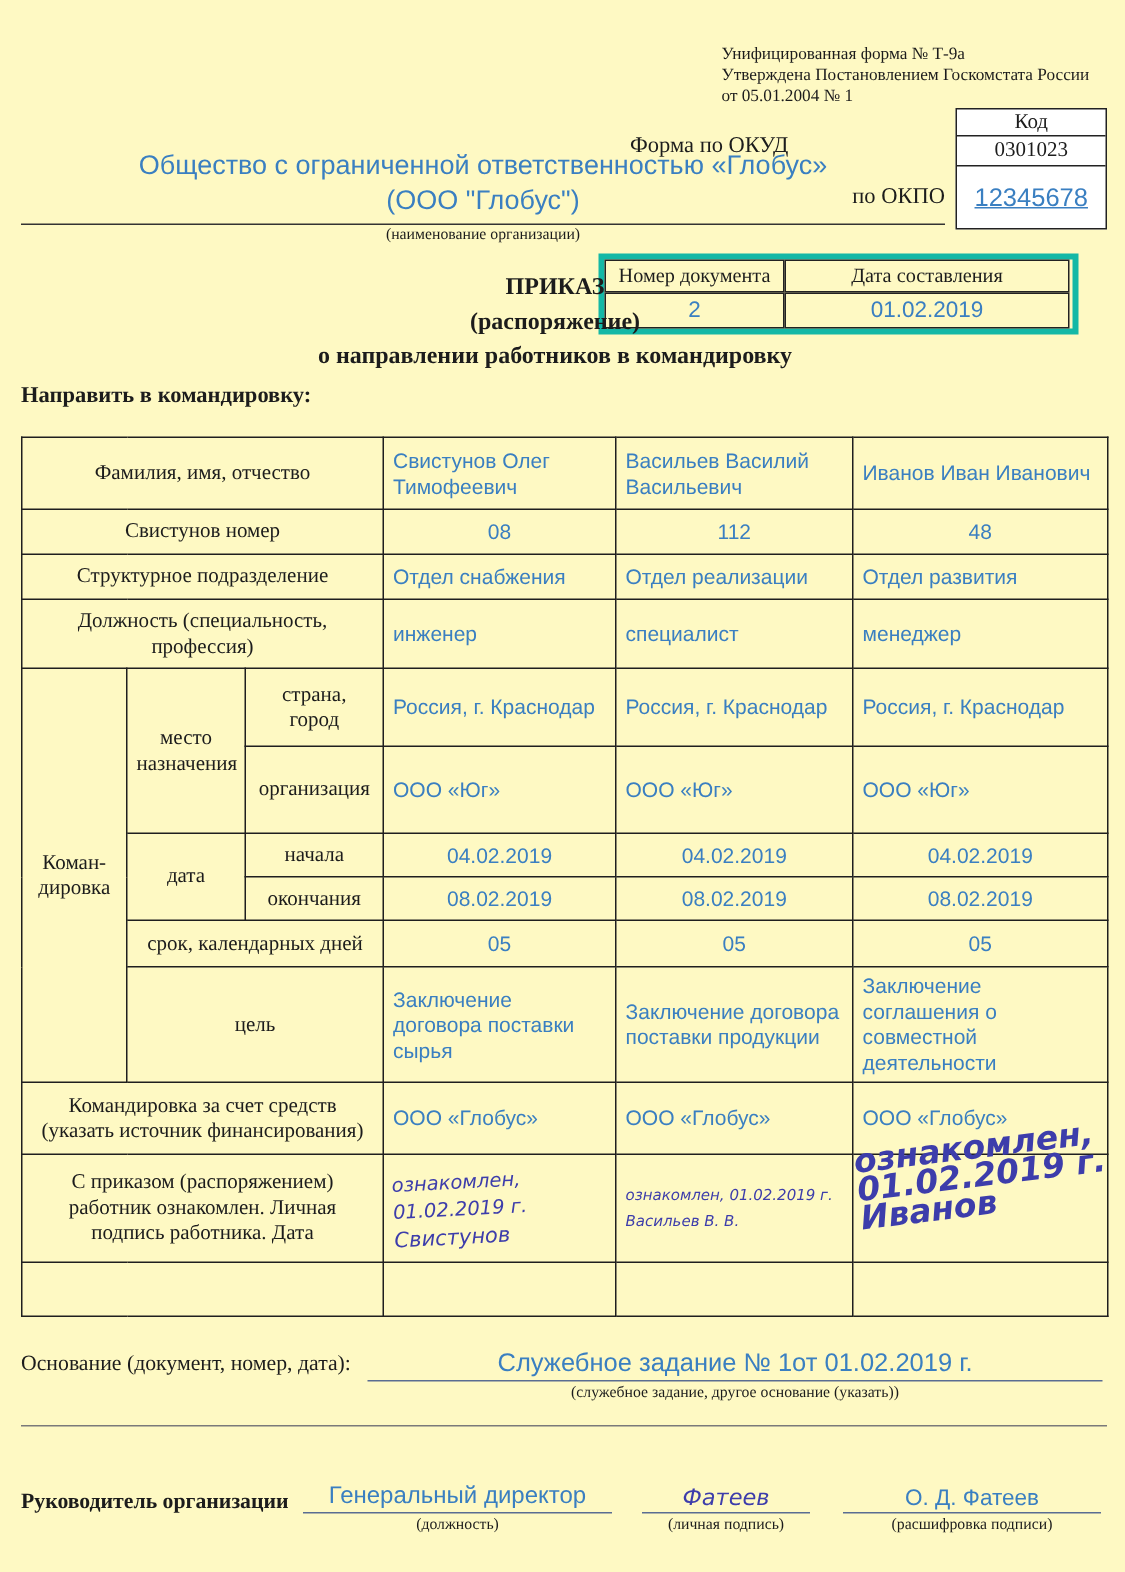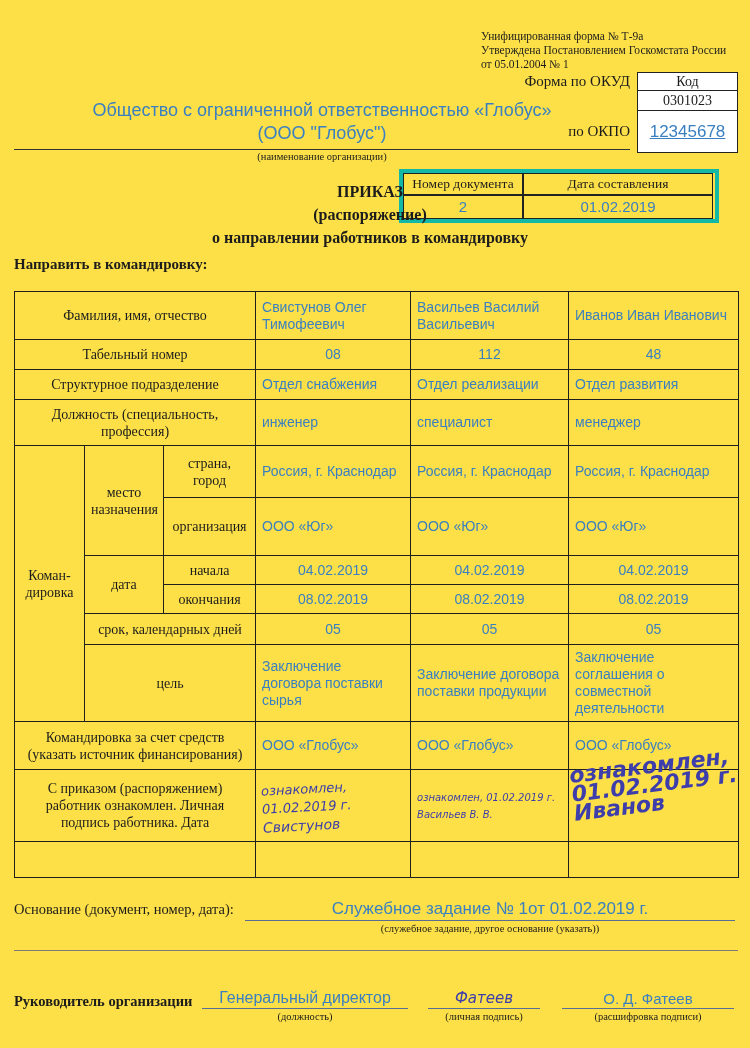--- a/index.html
+++ b/index.html
@@ -1,23 +1,23 @@
 <!DOCTYPE html>
 <html lang="ru"><head>
 <meta charset="utf-8">
 <style>
   html,body { margin:0; padding:0; background:#e8e8e8; }
   .page {
     position:relative; width:750px; height:1048px; margin:0 auto;
-    background:#fde047; overflow:hidden;
+    background:#fef9c3; overflow:hidden;
     font-family:"Liberation Serif", serif; color:#1c1c1c;
   }
   
   .meta { position:absolute; left:481px; top:29px; width:265px; font-size:11.5px; line-height:14px; }
-  .okud-label { position:absolute; left:420px; top:73px; width:210px; text-align:right; font-size:15px; }
+  .okud-label { position:absolute; left:420px; top:89px; width:210px; text-align:left; font-size:15px; }
   .okpo-label { position:absolute; left:420px; top:123px; width:210px; text-align:right; font-size:15px; }
   .code-box { position:absolute; left:637px; top:72px; width:99px; border:1.5px solid #222; background:#fff; }
   .code-hdr { height:17px; border-bottom:1px solid #222; text-align:center; font-size:14px; line-height:17px; }
   .code-okud { height:19px; border-bottom:1px solid #222; text-align:center; font-size:14px; line-height:19px; }
   .code-okpo { height:41px; display:flex; align-items:center; justify-content:center;
                font-family:"Liberation Sans", sans-serif; font-size:17px; color:#3a7fc1;text-decoration:underline; }
   
   .org-name { position:absolute; left:14px; top:99px; width:616px; text-align:center;
               font-family:"Liberation Sans", sans-serif; font-size:18px; line-height:23px; color:#3a7fc1; }
   .org-underline { position:absolute; left:14px; top:149px; width:616px; border-top:1px solid #333; }
@@ -117,21 +117,21 @@
         <col style="width:170px">
     </colgroup>
     <tbody>
         <tr style="height:48px">
       <td class="lbl" colspan="3">Фамилия, имя, отчество</td>
       <td class="val vtop">Свистунов Олег Тимофеевич</td>
       <td class="val vtop">Васильев Василий Васильевич</td>
       <td class="val vtop">Иванов Иван Иванович</td>
     </tr>
     <tr style="height:30px">
-      <td class="lbl" colspan="3">Табельный номер</td>
+      <td class="lbl" colspan="3">Свистунов номер</td>
       <td class="val ctr">08</td>
       <td class="val ctr">112</td>
       <td class="val ctr">48</td>
     </tr>
     <tr style="height:30px">
       <td class="lbl" colspan="3">Структурное подразделение</td>
       <td class="val">Отдел снабжения</td>
       <td class="val">Отдел реализации</td>
       <td class="val">Отдел развития</td>
     </tr>

